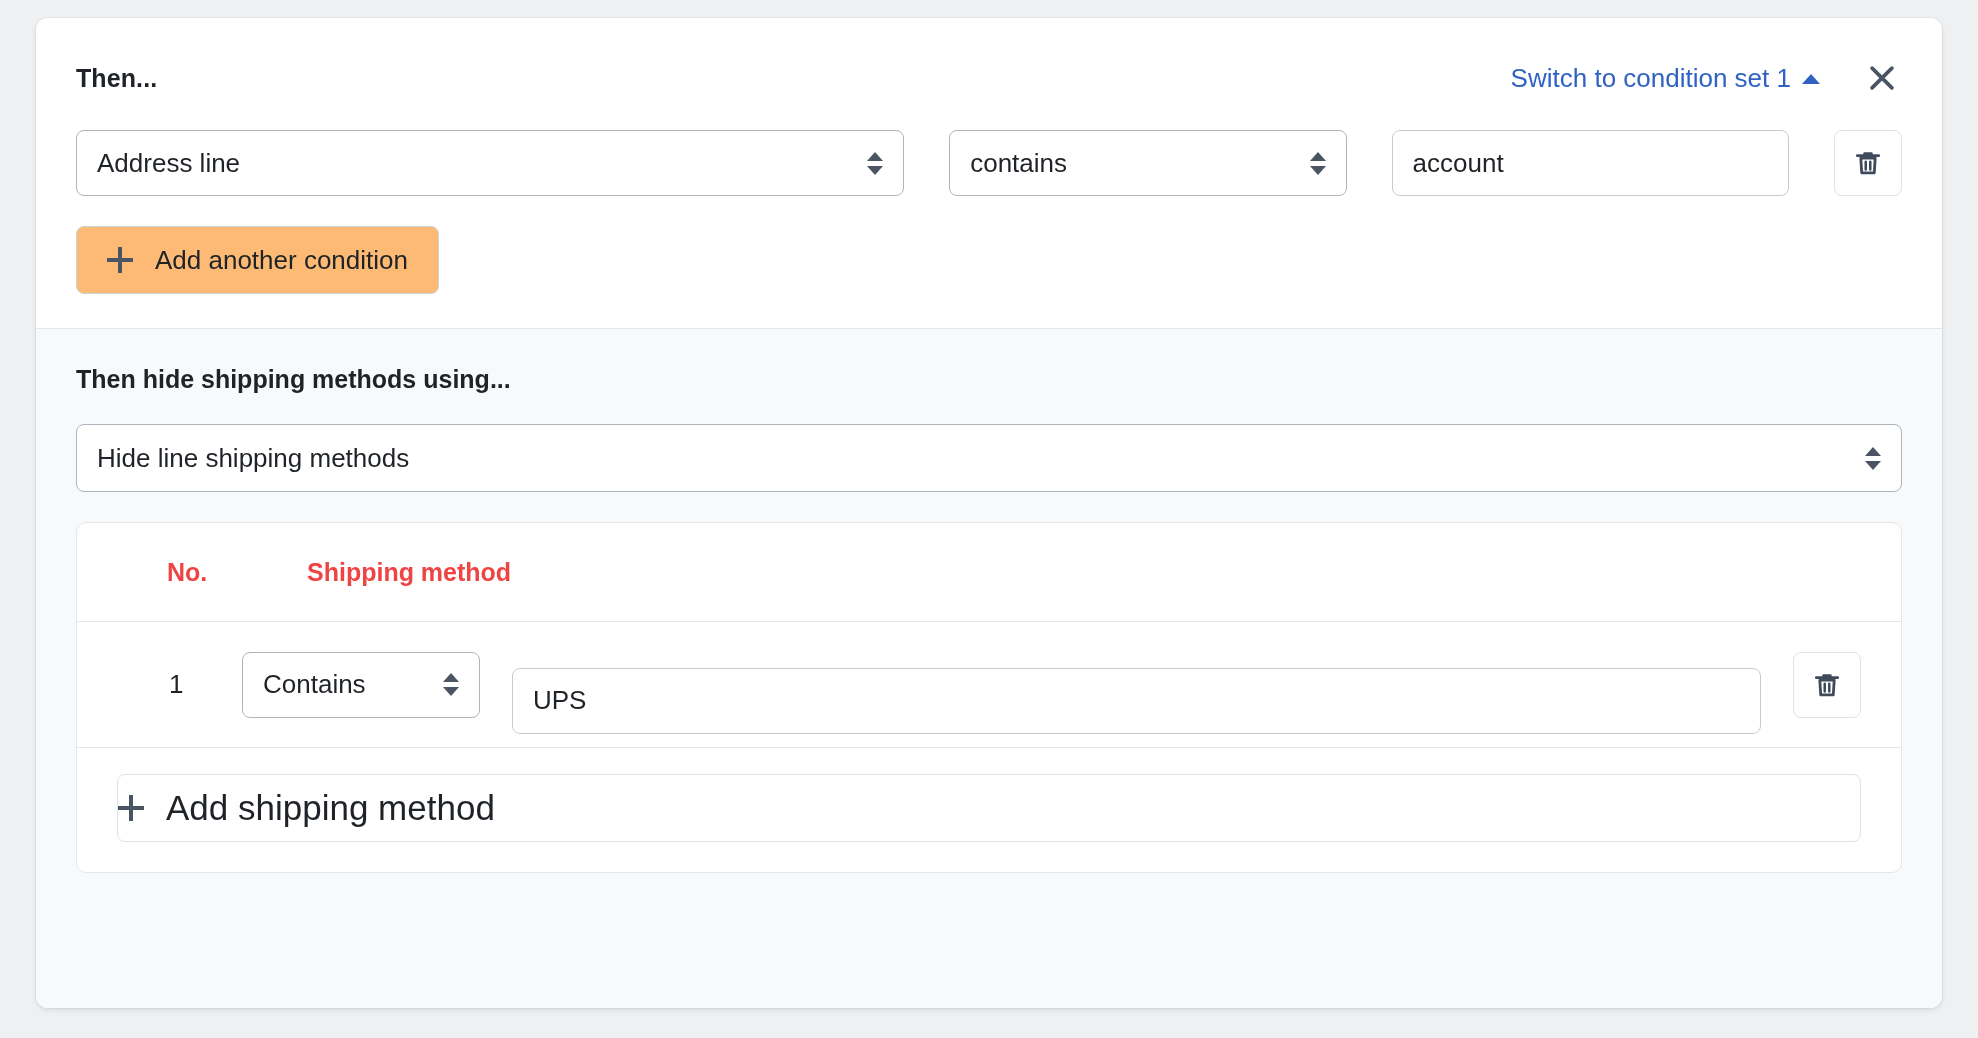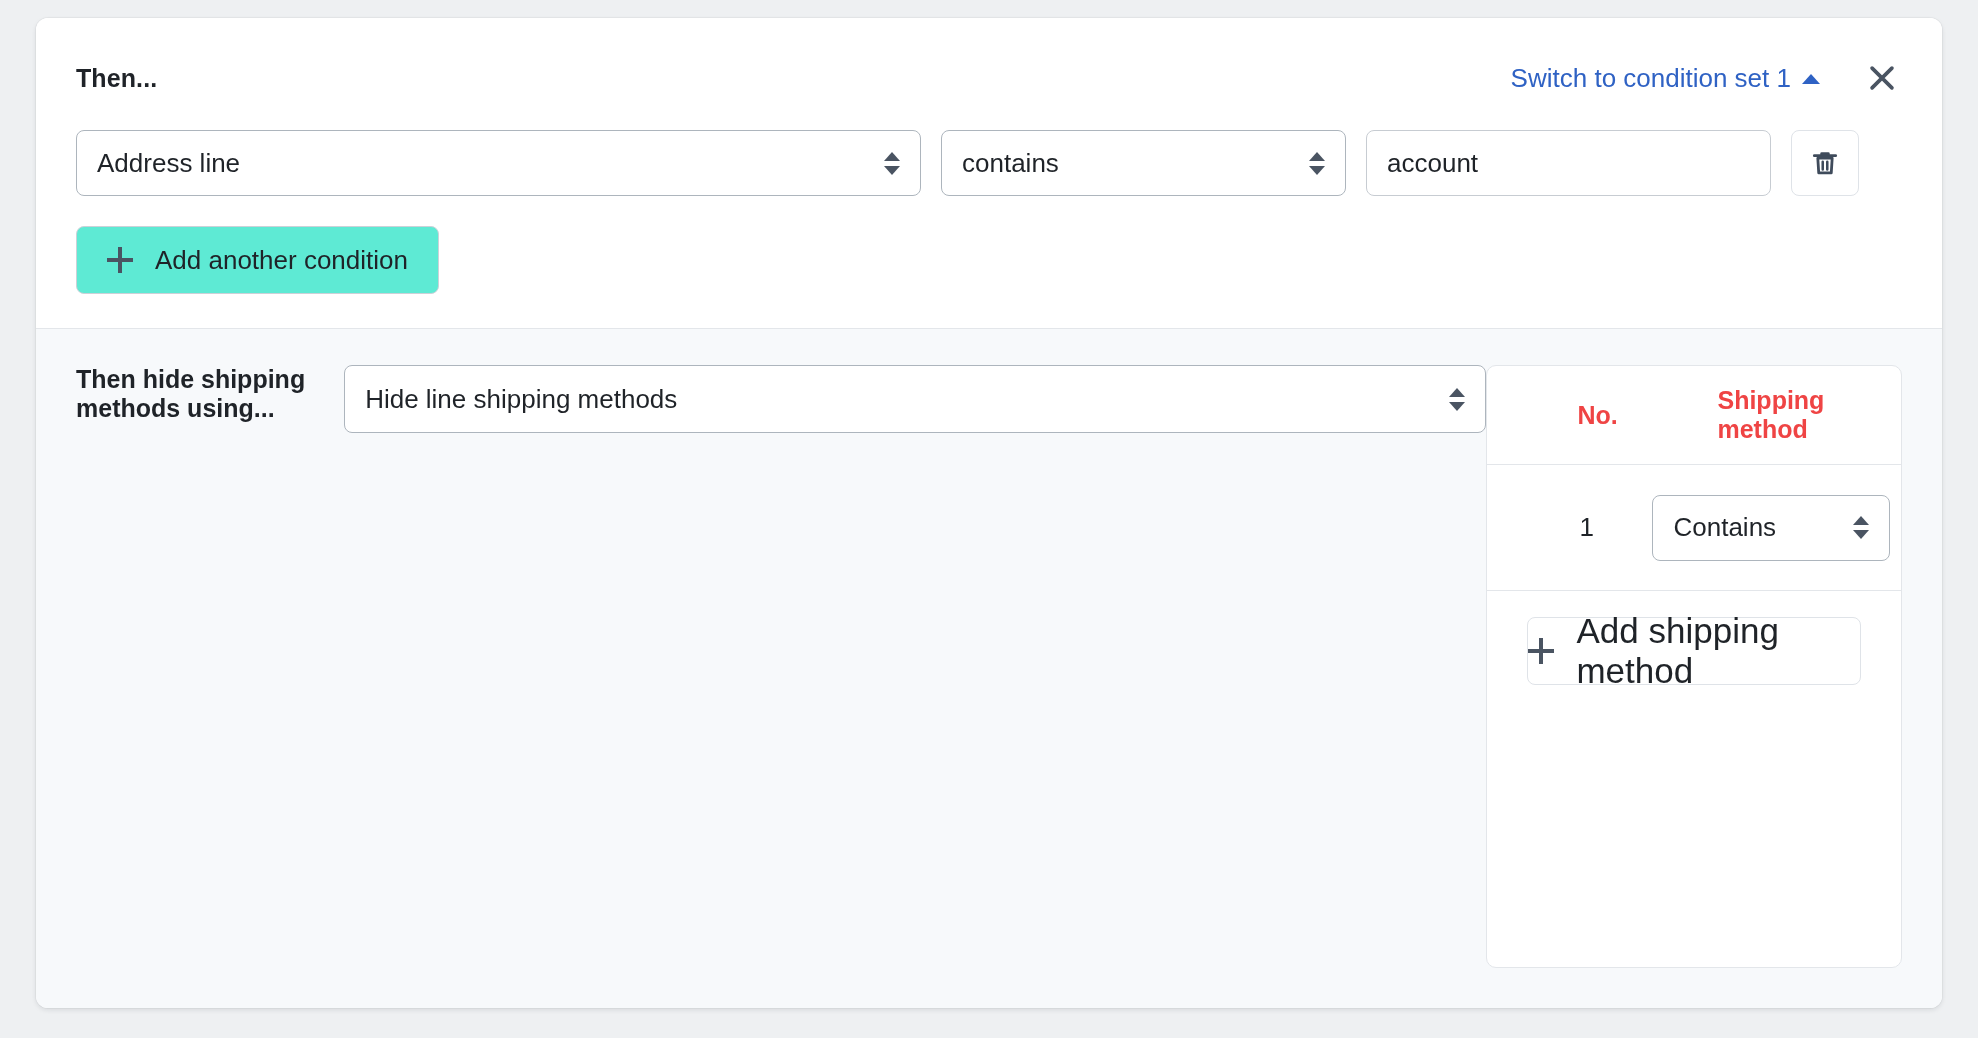--- a/index.html
+++ b/index.html
@@ -87,21 +87,21 @@
     align-items: center;
     justify-content: center;
     cursor: pointer;
   }
 
   .close-btn svg { display: block; }
 
   .condition-row {
     display: flex;
     align-items: center;
-    gap: 20px;
+    gap: 45px;
     margin-bottom: 30px;
   }
 
   
   .control {
     box-sizing: border-box;
     height: 66px;
     border: 1px solid #adb5bd;
     border-radius: 8px;
     background: #ffffff;
@@ -159,21 +159,21 @@
     cursor: pointer;
     flex: 0 0 auto;
   }
   .icon-btn svg { display: block; }
 
   .btn-outline {
     box-sizing: border-box;
     height: 68px;
     border: 1px solid #ccd1d8;
     border-radius: 8px;
-    background: #5eead4;
+    background: #fdba74;
     display: inline-flex;
     align-items: center;
     gap: 22px;
     padding: 0 30px;
     font-size: 26px;
     color: #1f2328;
     cursor: pointer;
   }
 
   .plus {
@@ -189,20 +189,21 @@
   }
   .plus::before { left: 0; right: 0; top: 11px; height: 4px; }
   .plus::after  { top: 0; bottom: 0; left: 11px; width: 4px; }
 
   
   .then-section {
     background: #f7f9fb;
     padding: 36px 40px 40px 40px;
     flex: 1 1 auto;
     display: flex;
+    flex-direction: column;
   }
 
   .then-title {
     font-size: 25px;
     font-weight: bold;
     color: #1f2328;
     margin-bottom: 30px;
   }
 
   .action-select {

